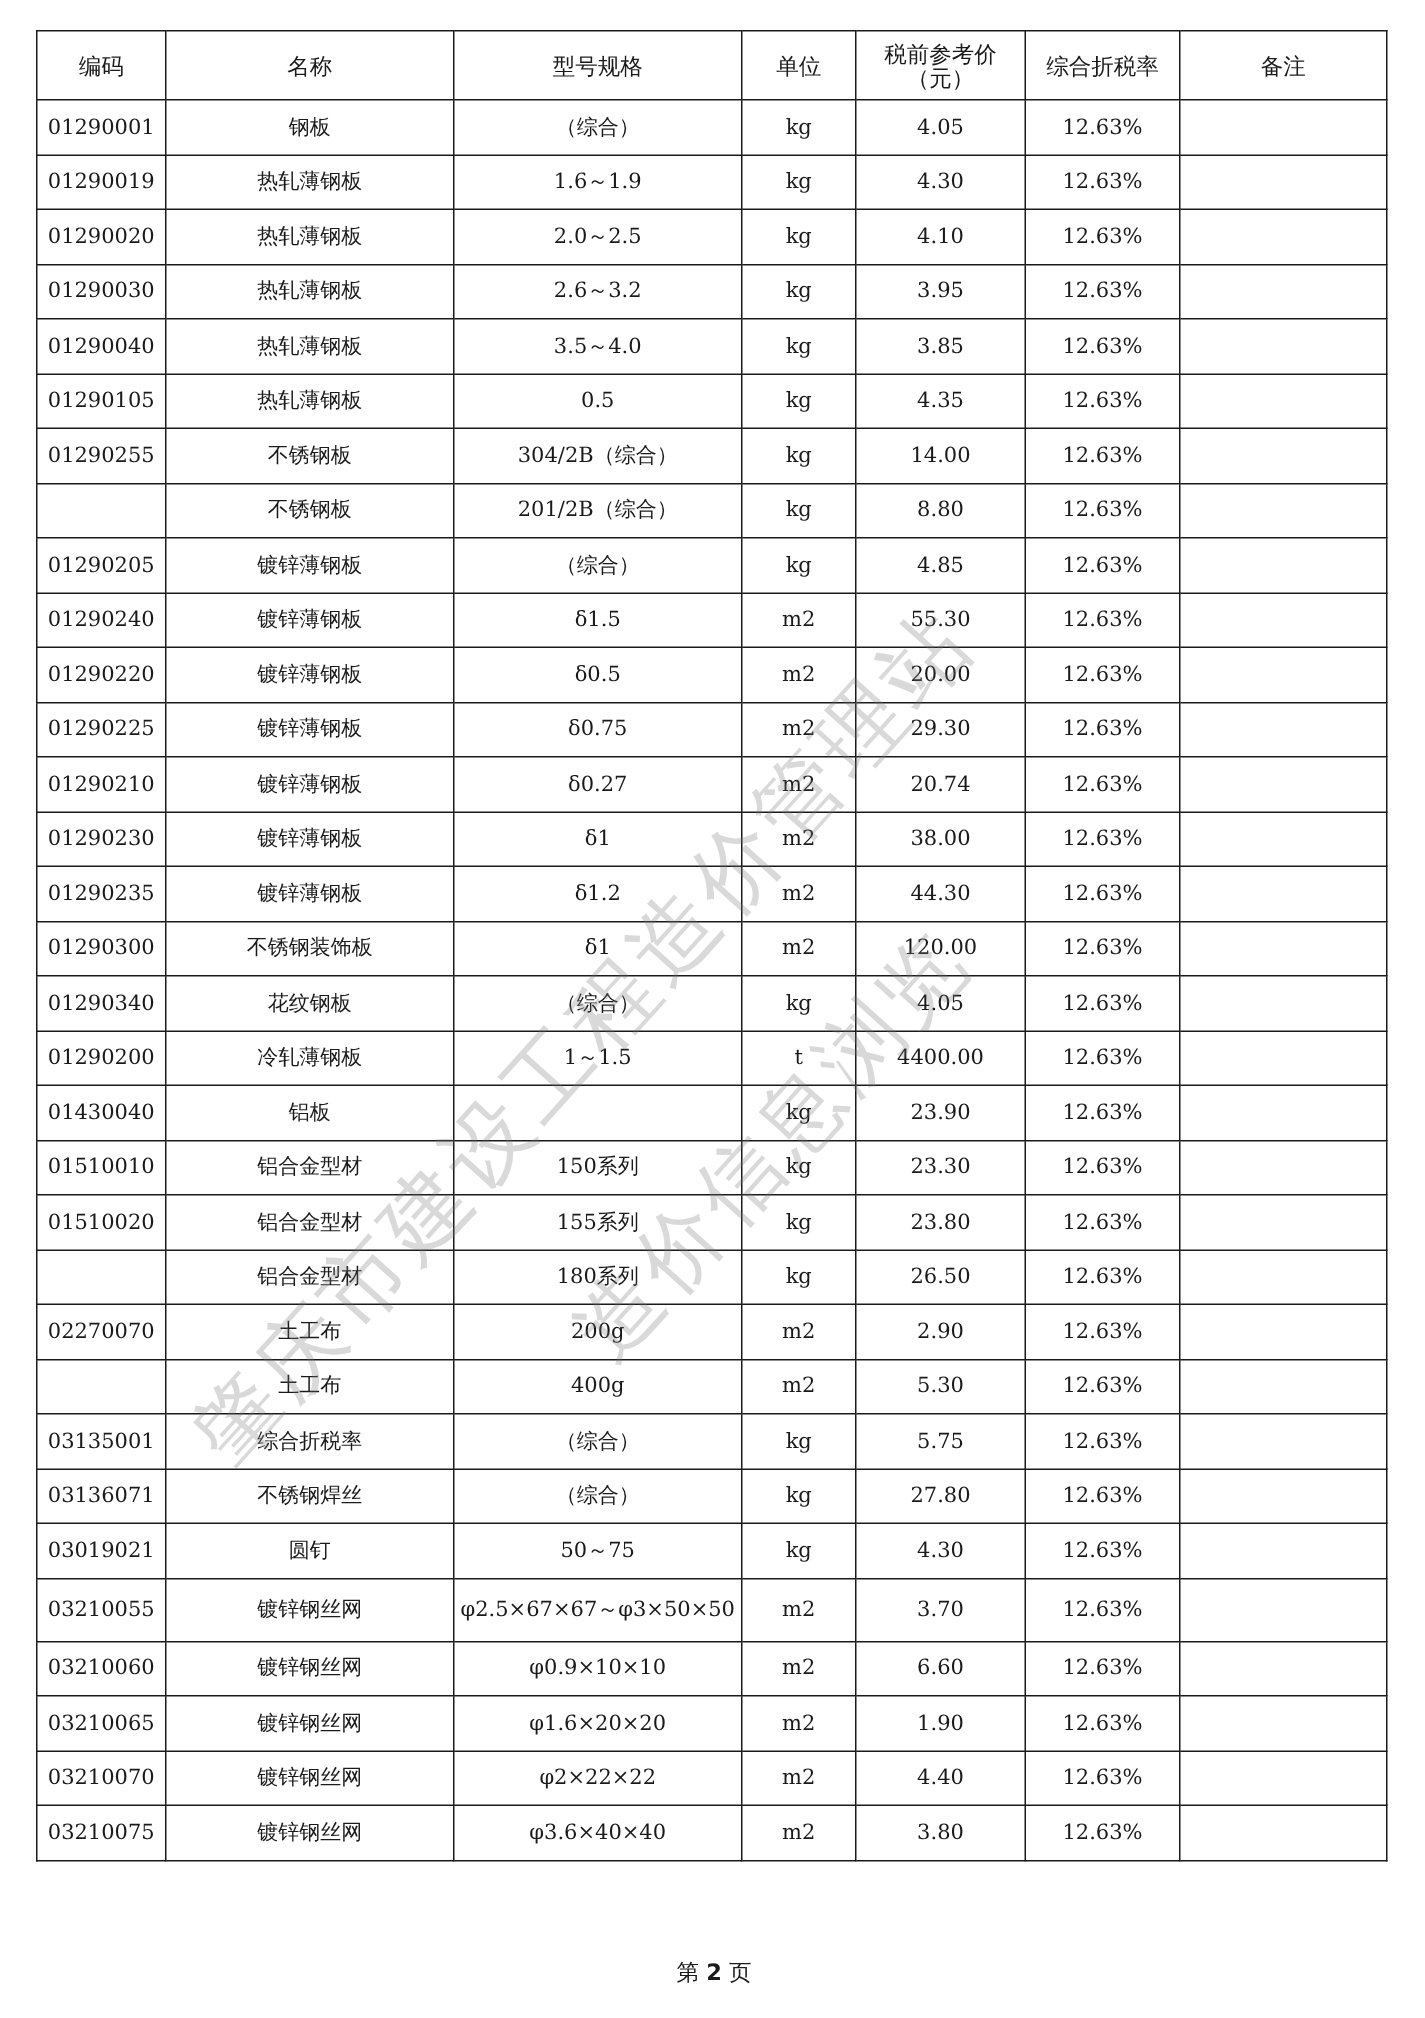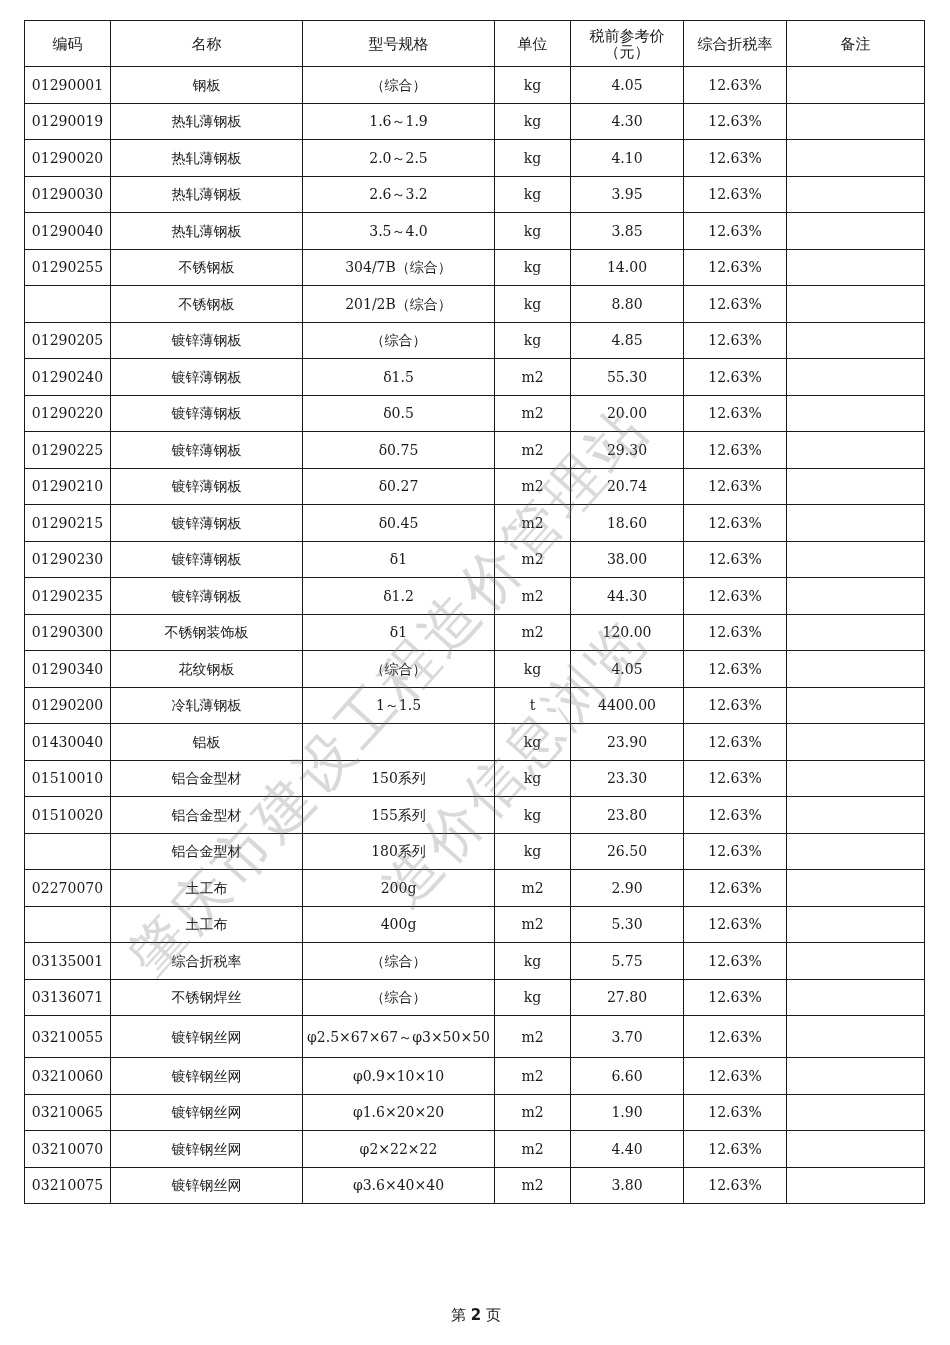--- a/index.html
+++ b/index.html
@@ -100,23 +100,32 @@
         <tr>
           <td class="code">01290040</td>
           <td class="name">热轧薄钢板</td>
           <td class="spec">3.5～4.0</td>
           <td class="unit">kg</td>
           <td class="num">3.85</td>
           <td class="rate">12.63%</td>
           <td class="remark"></td>
         </tr>
         <tr>
+          <td class="code">01290105</td>
+          <td class="name">热轧薄钢板</td>
+          <td class="spec">0.5</td>
+          <td class="unit">kg</td>
+          <td class="num">4.35</td>
+          <td class="rate">12.63%</td>
+          <td class="remark"></td>
+        </tr>
+        <tr>
           <td class="code">01290255</td>
           <td class="name">不锈钢板</td>
-          <td class="spec">304/7B（综合）</td>
+          <td class="spec">304/2B（综合）</td>
           <td class="unit">kg</td>
           <td class="num">14.00</td>
           <td class="rate">12.63%</td>
           <td class="remark"></td>
         </tr>
         <tr>
           <td class="code"></td>
           <td class="name">不锈钢板</td>
           <td class="spec">201/2B（综合）</td>
           <td class="unit">kg</td>
@@ -159,29 +168,20 @@
           <td class="num">29.30</td>
           <td class="rate">12.63%</td>
           <td class="remark"></td>
         </tr>
         <tr>
           <td class="code">01290210</td>
           <td class="name">镀锌薄钢板</td>
           <td class="spec">δ0.27</td>
           <td class="unit">m2</td>
           <td class="num">20.74</td>
-          <td class="rate">12.63%</td>
-          <td class="remark"></td>
-        </tr>
-        <tr>
-          <td class="code">01290215</td>
-          <td class="name">镀锌薄钢板</td>
-          <td class="spec">δ0.45</td>
-          <td class="unit">m2</td>
-          <td class="num">18.60</td>
           <td class="rate">12.63%</td>
           <td class="remark"></td>
         </tr>
         <tr>
           <td class="code">01290230</td>
           <td class="name">镀锌薄钢板</td>
           <td class="spec">δ1</td>
           <td class="unit">m2</td>
           <td class="num">38.00</td>
           <td class="rate">12.63%</td>
@@ -285,20 +285,29 @@
           <td class="num">5.75</td>
           <td class="rate">12.63%</td>
           <td class="remark"></td>
         </tr>
         <tr>
           <td class="code">03136071</td>
           <td class="name">不锈钢焊丝</td>
           <td class="spec">（综合）</td>
           <td class="unit">kg</td>
           <td class="num">27.80</td>
+          <td class="rate">12.63%</td>
+          <td class="remark"></td>
+        </tr>
+        <tr>
+          <td class="code">03019021</td>
+          <td class="name">圆钉</td>
+          <td class="spec">50～75</td>
+          <td class="unit">kg</td>
+          <td class="num">4.30</td>
           <td class="rate">12.63%</td>
           <td class="remark"></td>
         </tr>
         <tr class="tall">
           <td class="code">03210055</td>
           <td class="name">镀锌钢丝网</td>
           <td class="spec">φ2.5×67×67～φ3×50×50</td>
           <td class="unit">m2</td>
           <td class="num">3.70</td>
           <td class="rate">12.63%</td>

